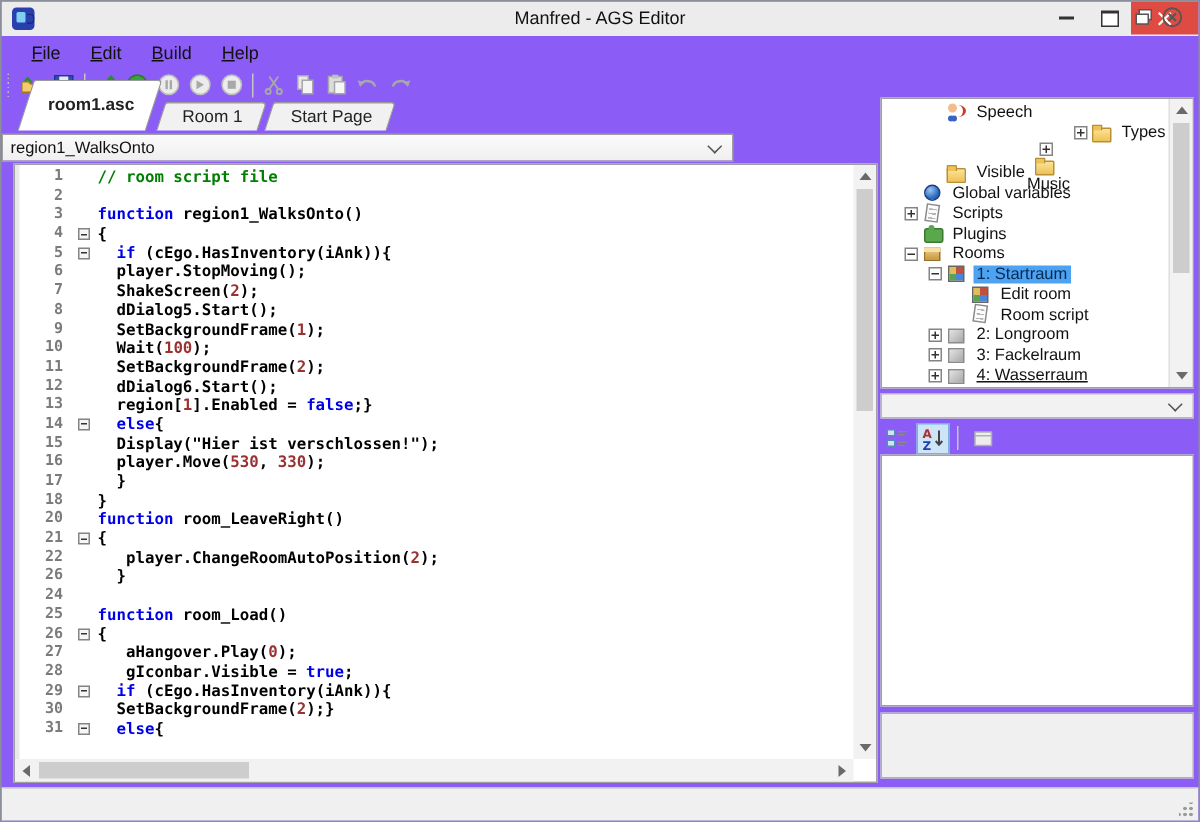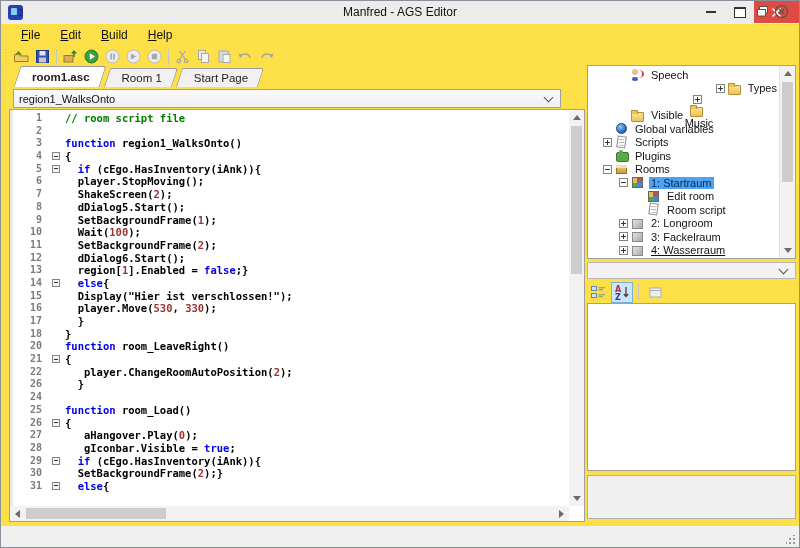--- a/index.html
+++ b/index.html
@@ -1,16 +1,16 @@
 <!DOCTYPE html>
 <html><head>
 <meta charset="utf-8">
 <style>
   html,body{margin:0;padding:0;background:#d8d8d8;}
-  #window{position:relative;width:798px;height:546px;border:1px solid #8a8f99;background:#fde047;
+  #window{position:relative;width:798px;height:546px;border:1px solid #8a8f99;background:#8b5cf6;
           font-family:"Liberation Sans",sans-serif;overflow:hidden;}
   
   .titlebar{position:absolute;top:0;left:0;right:0;height:23px;background:#ececec;}
   .appicon{position:absolute;left:7px;top:4px;width:15px;height:15px;background:#2a3fae;border-radius:3px;}
   .appicon::before{content:"";position:absolute;left:3px;top:3px;width:6px;height:7px;background:#7fd0f0;border-radius:1px;}
   .appicon::after{content:"";position:absolute;right:0px;top:4px;width:4px;height:5px;border:1px solid #1a2a80;border-left:none;border-radius:0 3px 3px 0;}
   .wtitle{position:absolute;left:50%;top:4px;transform:translateX(-50%);font-size:12px;color:#111;white-space:nowrap;}
   .wbtns{position:absolute;right:0;top:0;display:flex;height:22px;}
   .wbtn{width:29px;height:22px;display:flex;align-items:center;justify-content:center;}
   .g-min{width:10px;height:2px;background:#333;}
@@ -21,27 +21,27 @@
   .mitem{font-size:12px;color:#111;padding:2px 8px;margin-right:4px;}
   
   .toolbar{position:absolute;top:44px;left:0;right:0;height:23px;display:flex;align-items:center;padding-left:3px;}
   .grip{width:4px;height:16px;margin-right:3px;background-image:repeating-linear-gradient(#bbb 0 1px,transparent 1px 3px);background-size:1px 100%;background-repeat:repeat-y;background-position:1px 0;}
   .tbtn{width:21px;height:20px;display:flex;align-items:center;justify-content:center;}
   .tsep{width:1px;height:16px;background:#c5c5c5;margin:0 3px;}
   
   .tabstrip{position:absolute;left:8px;top:64px;width:576px;height:22px;display:flex;align-items:flex-end;padding-left:8px;box-sizing:border-box;}
   .tab{position:relative;height:19px;padding:0 13px 0 15px;display:flex;align-items:center;margin-right:4px;}
   .tab::before{content:"";position:absolute;inset:0;background:#f1f1f1;border:1px solid #9a9a9a;border-bottom:none;transform:skewX(-18deg);border-radius:2px 3px 0 0;}
-  .tab.active{height:21px;}
+  .tab.active{height:34px;}
   .tab.active::before{background:#fff;}
   .tab .tlabel{position:relative;font-size:11.5px;color:#222;white-space:nowrap;}
   .tab.active .tlabel{font-weight:bold;}
   .tabicons{position:absolute;right:10px;top:3px;display:flex;gap:4px;}
   
-  .fncombo{position:absolute;left:12px;top:88px;width:548px;height:19px;box-sizing:border-box;border:1px solid #9f9f9f;background:linear-gradient(#fbfbfb,#efefef);display:flex;align-items:center;}
+  .fncombo{position:absolute;left:0;top:88px;width:488px;height:19px;box-sizing:border-box;border:1px solid #9f9f9f;background:linear-gradient(#fbfbfb,#efefef);display:flex;align-items:center;}
   .fncombo .val{font-size:11px;color:#111;padding-left:5px;flex:1;}
   .chev{width:6px;height:6px;border:solid #555;border-width:0 0 1.5px 1.5px;transform:rotate(-45deg);margin-right:8px;margin-top:-3px;}
   
   .editor{position:absolute;left:8px;top:108px;width:576px;height:413px;box-sizing:border-box;border:1px solid #a0a0a0;background:#fff;}
   .codearea{position:absolute;left:0;top:0;right:15px;bottom:15px;overflow:hidden;padding-top:2px;}
   .leftstrip{position:absolute;left:0;top:0;bottom:0;width:3px;background:#e9e9e9;}
   .cl{display:flex;height:12.7px;line-height:12.7px;font-family:"DejaVu Sans Mono",monospace;font-size:10.5px;font-weight:bold;white-space:pre;}
   .ln{width:32px;text-align:right;padding-right:8px;color:#7b7b7b;font-size:10px;flex:none;}
   .fold{width:15px;flex:none;position:relative;}
   .fmark{position:absolute;left:2px;top:2px;width:8px;height:8px;border:1px solid #848484;background:#f6f6f6;box-sizing:border-box;}

